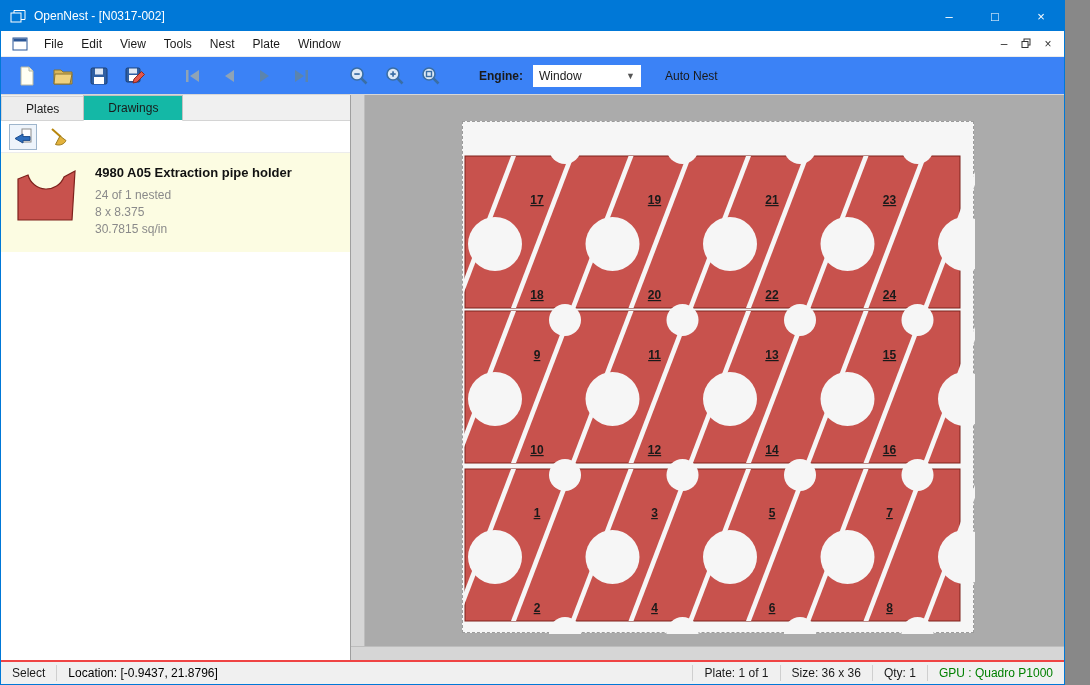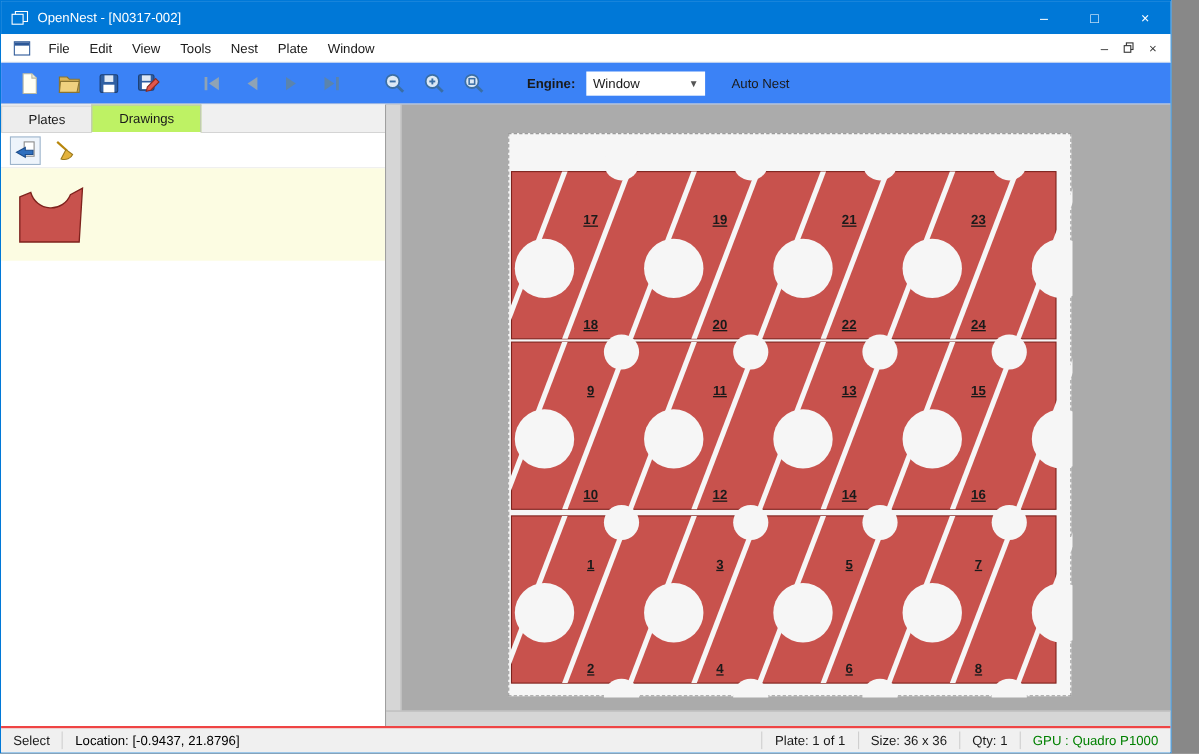--- a/index.html
+++ b/index.html
@@ -31,21 +31,21 @@
   .engine-label{font-weight:bold;margin-left:30px;margin-right:10px;}
   .engine-combo{width:108px;height:22px;display:flex;align-items:center;justify-content:space-between;background:#fff;padding:0 6px;}
   .combo-arrow{color:#555;font-size:9px;}
   .auto-nest{margin-left:24px;}
 
   
   .main{flex:1;display:flex;min-height:0;}
   .sidebar{flex:0 0 350px;display:flex;flex-direction:column;background:#fff;border-right:1px solid #9f9f9f;}
   .tabstrip{flex:0 0 26px;display:flex;align-items:flex-end;background:#f0f0f0;border-bottom:1px solid #d4d4d4;}
   .tab{height:24px;display:flex;align-items:center;padding:0 24px;background:#ededed;border:1px solid #d4d4d4;border-bottom:none;margin-right:-1px;}
-  .tab.active{height:26px;background:#bef264;border:1px solid #c2c2c2;border-bottom:1px solid #fff;margin-bottom:-1px;}
+  .tab.active{height:26px;background:#14b8a6;border:1px solid #c2c2c2;border-bottom:1px solid #fff;margin-bottom:-1px;}
   .panel-toolbar{flex:0 0 32px;display:flex;align-items:center;gap:8px;padding-left:8px;background:#fff;border-bottom:1px solid #ececec;}
   .panel-btn{width:28px;height:26px;display:flex;align-items:center;justify-content:center;}
   .panel-btn.toggled{border:1px solid #9eb5cc;background:#eef4fb;}
   .drawing-item{background:var(--selection-bg);display:flex;gap:16px;padding:12px 8px 14px 14px;align-items:flex-start;}
   .item-title{font-weight:bold;font-size:13px;color:#111;margin-bottom:7px;}
   .item-sub{color:#8a8a8a;line-height:17px;}
 
   
   .canvas{flex:1;background:var(--canvas-bg);display:grid;grid-template-columns:14px 1fr;grid-template-rows:1fr 14px;min-width:0;}
   .vscroll{grid-column:1;grid-row:1;background:#d6d6d6;border-right:1px solid #bdbdbd;}
@@ -209,20 +209,26 @@
           <svg width="22" height="22">
               <line x1="4" y1="3" x2="13" y2="11" stroke="#b8860b" stroke-width="2"></line>
               <path d="M12 10 l6 4.5 c-1.5 3.5 -6 5.5 -10.5 4 z" fill="#e3b23c" stroke="#9c7a1e"></path>
             </svg>
         </div>
       </div>
       <div class="drawing-item">
         <svg width="64" height="58">
           <path d="M3,14 L13,10 A19,19 0 0 0 49,12 L60,6 L57,55 L3,55 Z" fill="var(--part-fill)" stroke="var(--part-stroke)" stroke-width="1.2"></path>
         </svg>
+        <div class="item-text">
+          <div class="item-title">4980 A05 Extraction pipe holder</div>
+          <div class="item-sub">24 of 1 nested</div>
+          <div class="item-sub">8 x 8.375</div>
+          <div class="item-sub">30.7815 sq/in</div>
+        </div>
       </div>
     </div>
 
     <div class="canvas">
       <div class="vscroll"></div>
       <div class="canvas-content">
         <div class="plate">
           <svg id="plate-svg" width="512" height="512" viewBox="0 0 512 512">
               <rect x="2" y="34" width="495" height="152" fill="#c8524d" stroke="#7e221d" stroke-width="1"></rect>
               <rect x="2" y="189" width="495" height="152" fill="#c8524d" stroke="#7e221d" stroke-width="1"></rect>

